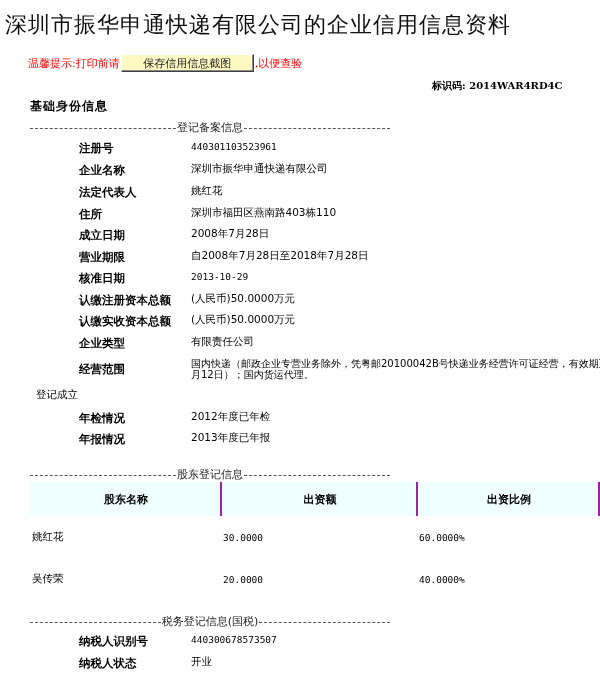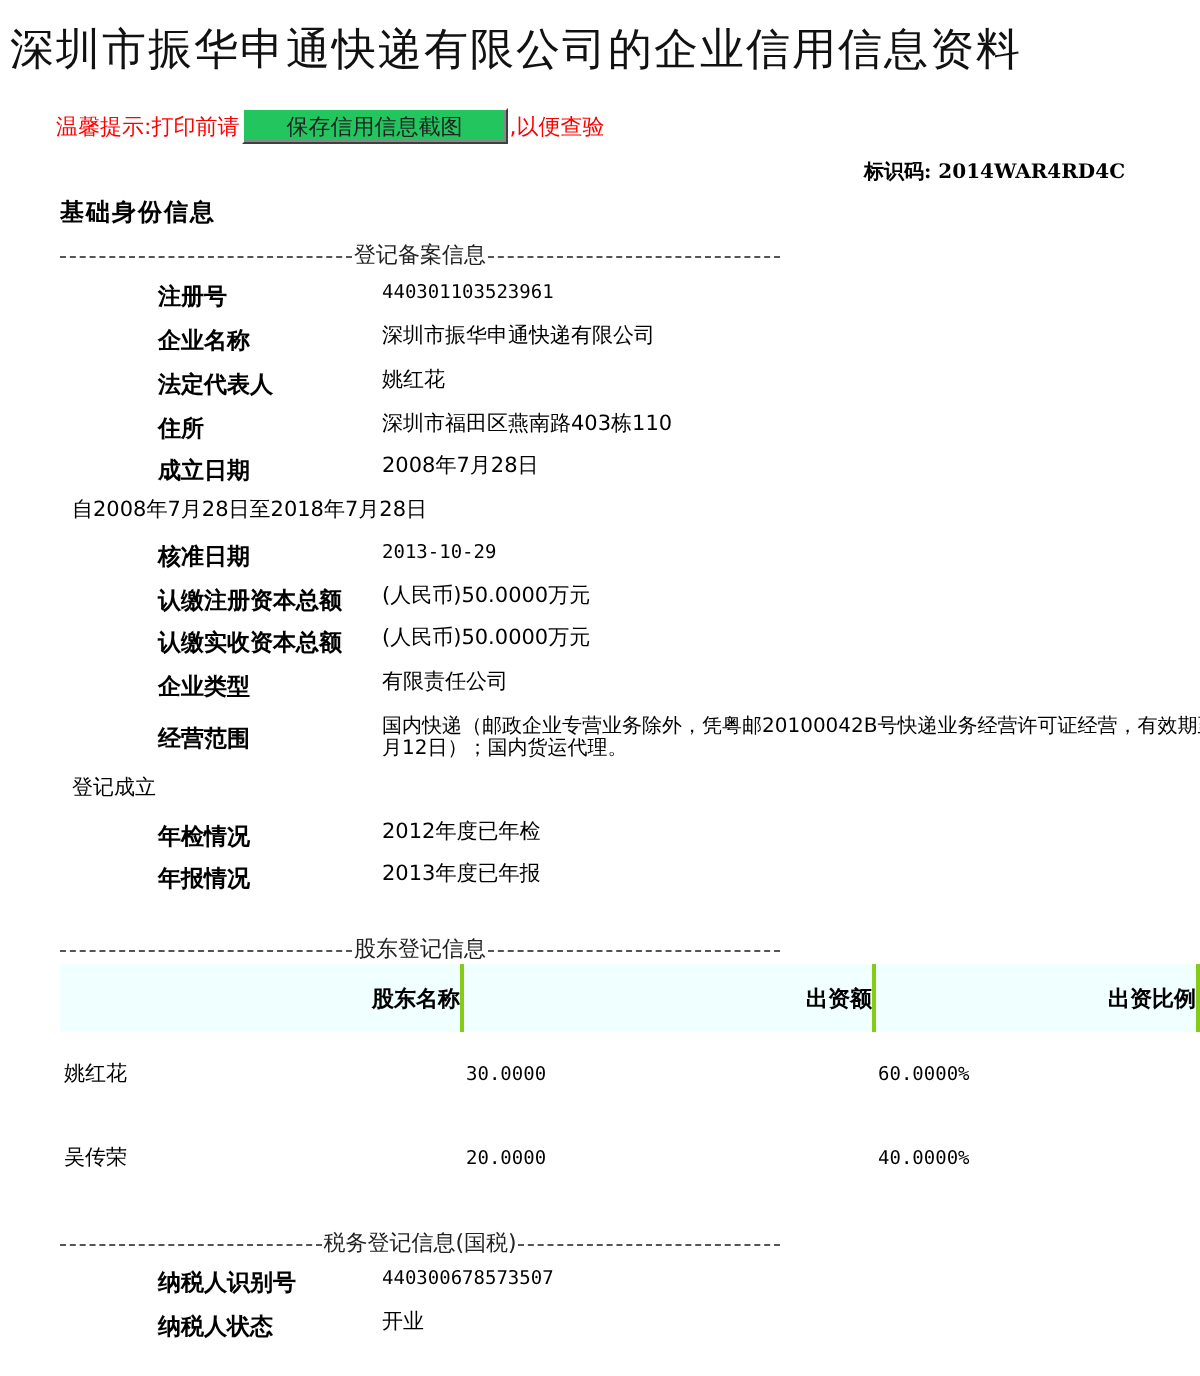--- a/index.html
+++ b/index.html
@@ -13,21 +13,21 @@
     font-size: 22px; font-family: "DejaVu Serif", "Liberation Serif", serif;
     letter-spacing: 1px; color: #111;
   }
   .tip {
     position: absolute; left: 28px; top: 54px; font-size: 11px; color: #ff0000;
     display: flex; align-items: center; height: 18px;
   }
   .tip button {
     font-family: "DejaVu Sans", sans-serif; font-size: 11px;
     height: 18px; width: 133px; padding: 0; margin: 0 1px;
-    background: #22c55e; color: #222;
+    background: #fef9c3; color: #222;
     border: 1px solid; border-color: #fff #404040 #404040 #fff;
     box-shadow: inset -1px -1px 0 #888;
     cursor: pointer;
   }
   .idcode {
     position: absolute; left: 432px; top: 79px; font-size: 10px; font-weight: bold;
     font-family: "DejaVu Serif", "Liberation Serif", serif;
   }
   .section-heading {
     position: absolute; left: 30px; top: 98px; font-size: 12px; font-weight: bold;
@@ -41,22 +41,22 @@
   .divider .dtext { padding: 0 1px; }
   .kv { position: absolute; left: 36px; font-size: 11px; display: flex; }
   .kv .k { width: 112px; font-weight: bold; font-size: 11.5px; margin-left: 43px; }
   .kv .v { width: 455px; font-size: 10.5px; line-height: 11px; }
   .kv .v.num { font-family: "DejaVu Sans Mono", "Liberation Mono", monospace; font-size: 9.5px; }
   .holders {
     position: absolute; left: 30px; top: 482px; width: 570px; border-collapse: collapse;
     font-size: 11px;
   }
   .holders th {
-    background: #f0ffff; text-align: right; font-weight: bold; height: 34px; padding: 0 0 0 12px;
-    border-right: 2px solid #84cc16;
+    background: #f0ffff; text-align: center; font-weight: bold; height: 34px; padding: 0 0 0 2px;
+    border-right: 2px solid #a21caf;
   }
   .holders td { height: 42px; padding: 0 0 0 2px; font-size: 10.5px; }
   .holders td.num { font-family: "DejaVu Sans Mono", "Liberation Mono", monospace; font-size: 9.5px; }
 </style>
 </head>
 <body>
 
 <div class="title">深圳市振华申通快递有限公司的企业信用信息资料</div>
 
 <div class="tip">
@@ -89,20 +89,21 @@
 </div>
 <div class="kv" style="top:207px;">
   <span class="k">住所</span>
   <span class="v">深圳市福田区燕南路403栋110</span>
 </div>
 <div class="kv" style="top:228px;">
   <span class="k">成立日期</span>
   <span class="v">2008年7月28日</span>
 </div>
 <div class="kv" style="top:250px;">
+  <span class="k">营业期限</span>
   <span class="v">自2008年7月28日至2018年7月28日</span>
 </div>
 <div class="kv" style="top:271px;">
   <span class="k">核准日期</span>
   <span class="v num">2013-10-29</span>
 </div>
 <div class="kv" style="top:293px;">
   <span class="k">认缴注册资本总额</span>
   <span class="v">(人民币)50.0000万元</span>
 </div>

